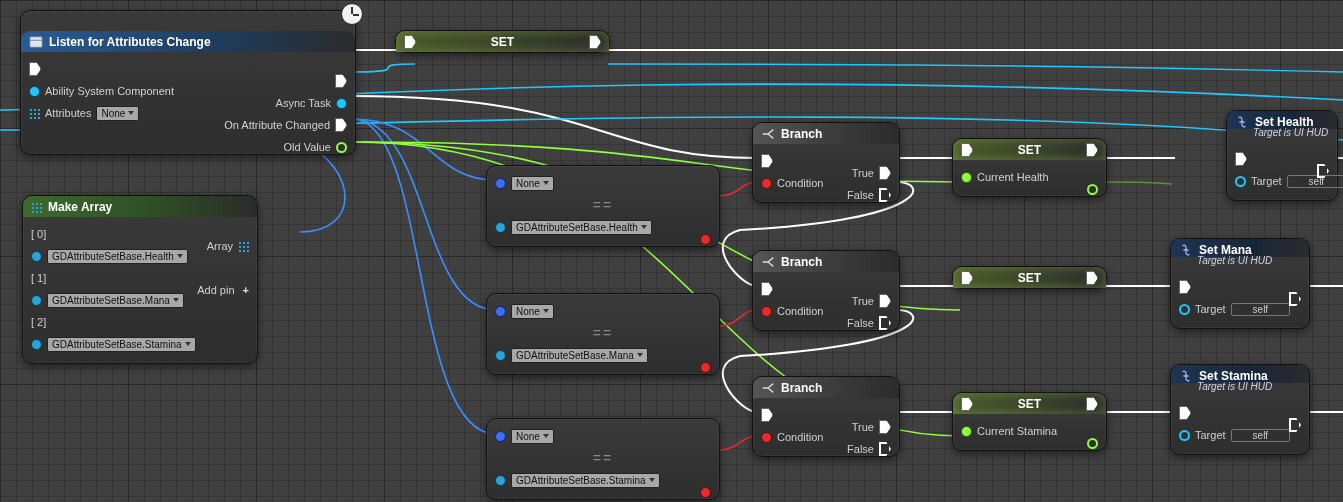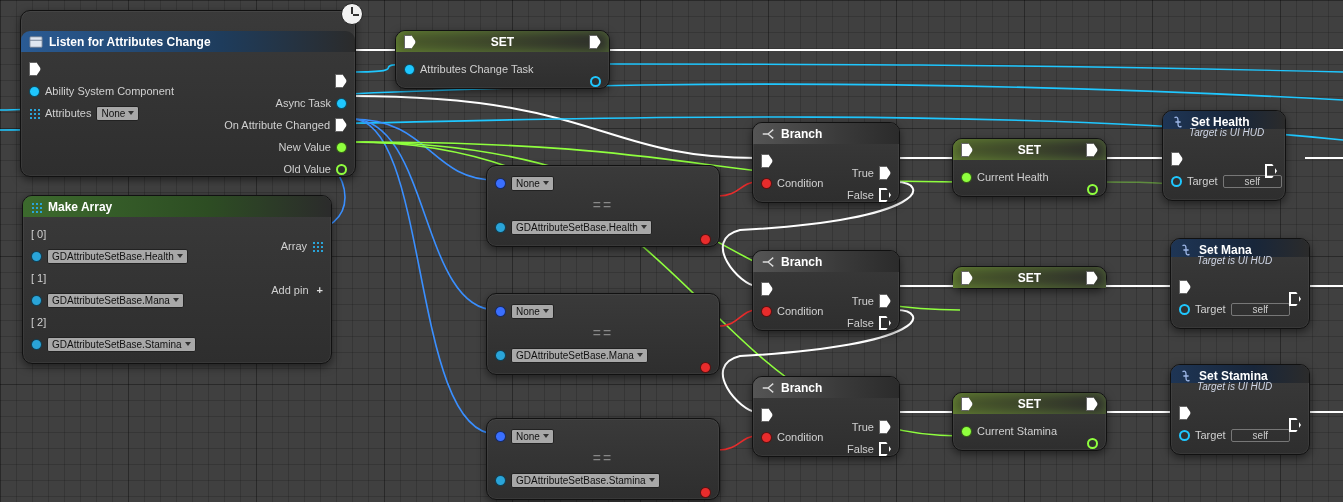--- a/index.html
+++ b/index.html
@@ -166,54 +166,36 @@
           </span>
         </div>
       <div class="right">
           <span class="lbl">On Attribute Changed</span>
           <span class="pin white"></span>
         </div>
     </div>
     <div class="row">
       <div class="left"></div>
       <div class="right">
-          <span class="lbl">New Value</span>
-          <span class="pin green"></span>
-        </div>
-    </div>
-    <div class="row">
-      <div class="left"></div>
-      <div class="right">
           <span class="lbl">Old Value</span>
           <span class="pin greenh"></span>
         </div>
     </div>
   </div>
 </div>
 
 <div class="node" style="left:395px;top:30px;width:215px;">
   <div class="hdr greenglow">
     <span class="pin white" style="margin-right:auto"></span>
     <span class="titletxt">SET</span>
     <span class="pin white" style="margin-left:auto"></span>
   </div>
-  <div class="body">
-    <div class="row">
-      <div class="left">
-          <span class="pin cyan"></span>
-          <span class="lbl">Attributes Change Task</span>
-        </div>
-      <div class="right">
-          <span class="pin cyanh"></span>
-        </div>
-    </div>
-  </div>
-</div>
-
-<div class="node" style="left:22px;top:195px;width:310px;">
+</div>
+
+<div class="node" style="left:22px;top:195px;width:236px;">
   <div class="hdr green">
     <span class="pin grid"></span>
     <span class="titletxt">Make Array</span>
   </div>
   <div class="body">
     <div class="row">
       <div class="left">
           <span class="lbl">[ 0]</span>
         </div>
       <div class="right">
@@ -488,21 +470,21 @@
           <span class="pin green"></span>
           <span class="lbl">Current Stamina</span>
         </div>
       <div class="right">
           <span class="pin greenh"></span>
         </div>
     </div>
   </div>
 </div>
 
-<div class="node" style="left:1162px;top:110px;width:124px;">
+<div class="node" style="left:1226px;top:110px;width:112px;">
   <div class="hdr darkblue" style="flex-direction:column;align-items:flex-start;padding-bottom:0">
     <div style="display:flex;align-items:center;gap:6px;">
       <svg class="ficon" viewBox="0 0 16 16">
           <path d="M4 3 Q8 1 8 6 L8 10 Q8 15 12 13 M5 8 L11 8" stroke="#9fb8e8" stroke-width="1.5" fill="none"></path>
         </svg>
       <span class="titletxt">Set Health</span>
     </div>
   </div>
   <div class="sub">Target is UI HUD</div>
   <div class="body">

